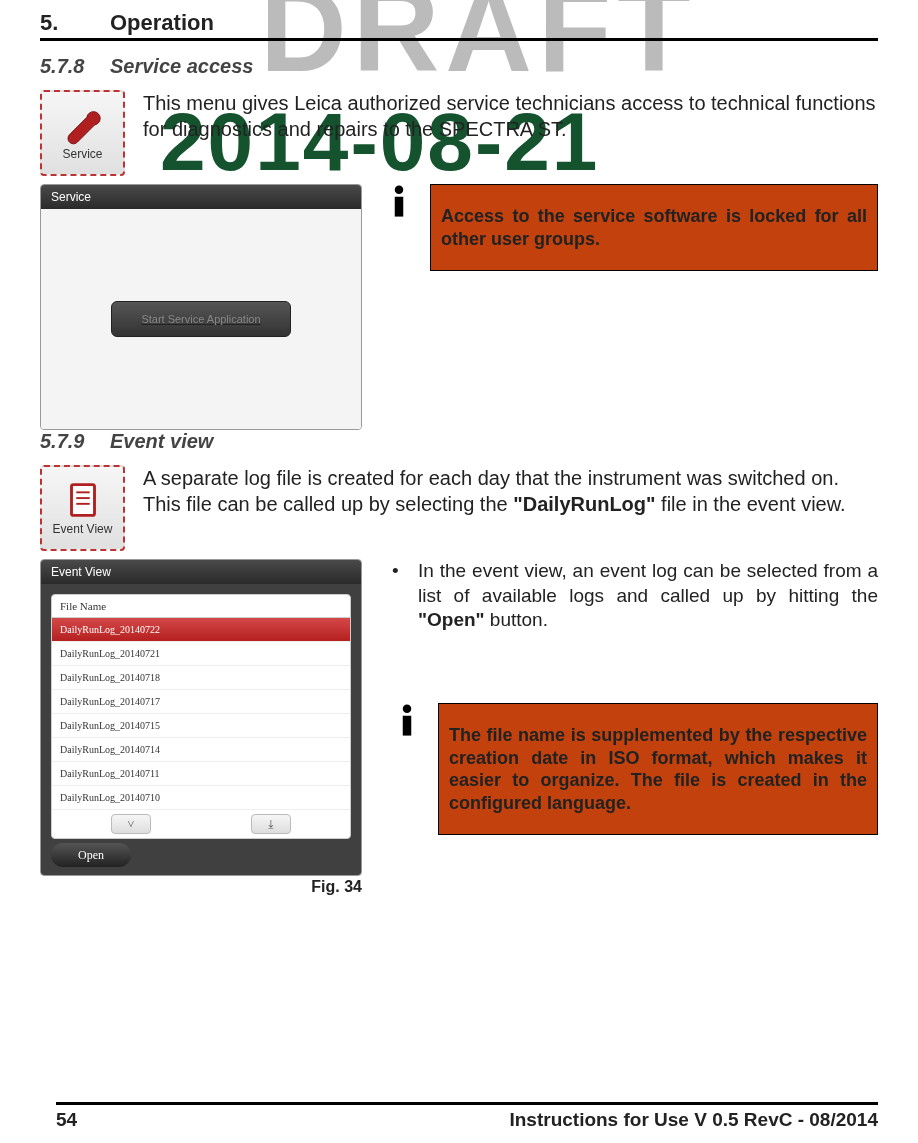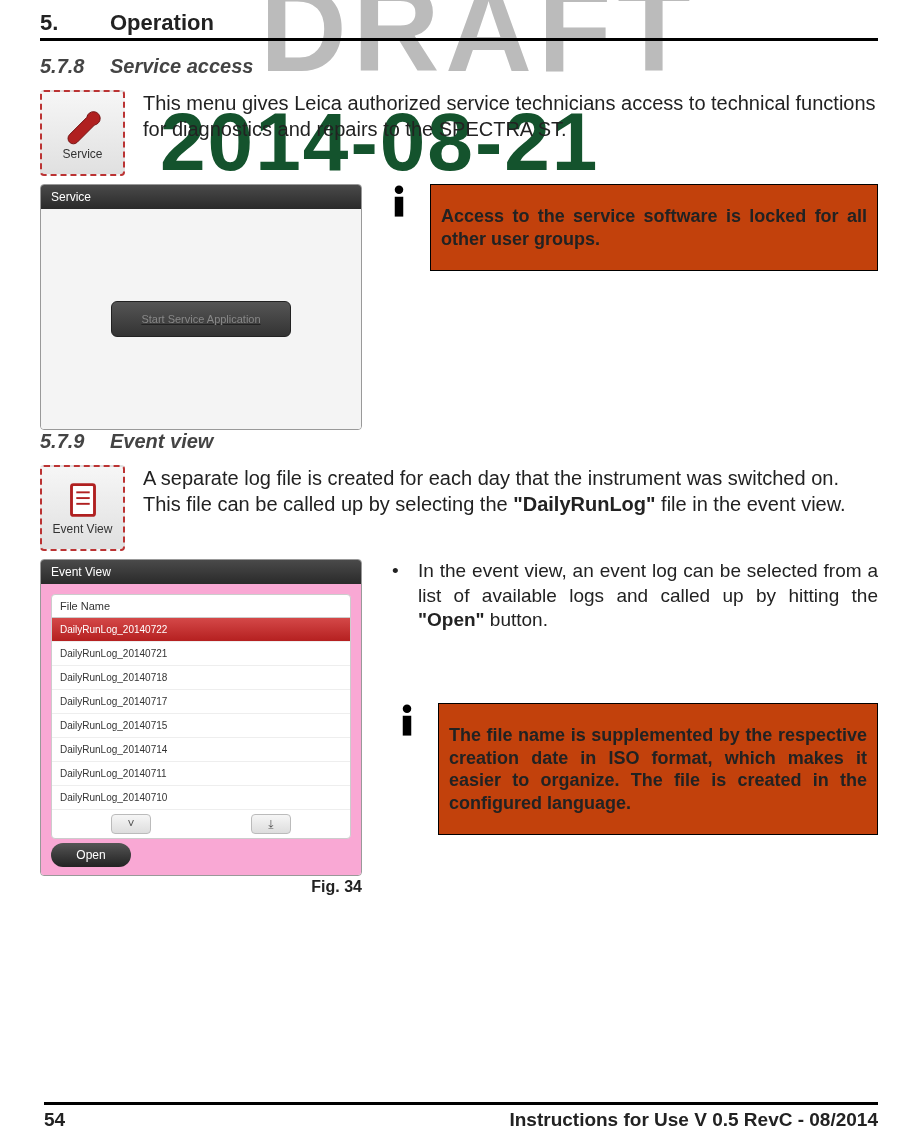--- a/index.html
+++ b/index.html
@@ -146,22 +146,23 @@
     background: #c2410c;
     border: 1px solid #000;
     padding: 20px 10px;
     font-weight: bold;
     font-size: 18px;
     line-height: 1.25;
     flex: 1;
     text-align: justify;
   }
   .event-list-body {
-    background: #f9a8d4;
+    background: #404040;
     padding: 10px 10px 8px 10px;
+    font-family: Liberation Serif, serif;
   }
   .file-panel {
     background: #fff;
     border: 1px solid #ccc;
     border-radius: 4px;
     overflow: hidden;
   }
   .file-header {
     font-size: 11px;
     padding: 5px 8px;
@@ -203,21 +204,21 @@
     display: flex; align-items: center; justify-content: center;
     font-size: 12px;
   }
   .right-col-576 { display:flex; flex-direction:column; }
   .bullet-row { display:flex; font-size:19px; line-height:1.3; }
   .bullet-dot { width:28px; padding-left:2px; }
   .bullet-text { flex:1; text-align: justify; }
   .footer {
     position: absolute;
     bottom: 12px;
-    left: 44px;
+    left: 56px;
     right: 40px;
     border-top: 3px solid #000;
     display: flex;
     justify-content: space-between;
     font-weight: bold;
     font-size: 19px;
     padding-top: 4px;
   }
 </style>
 </head>

